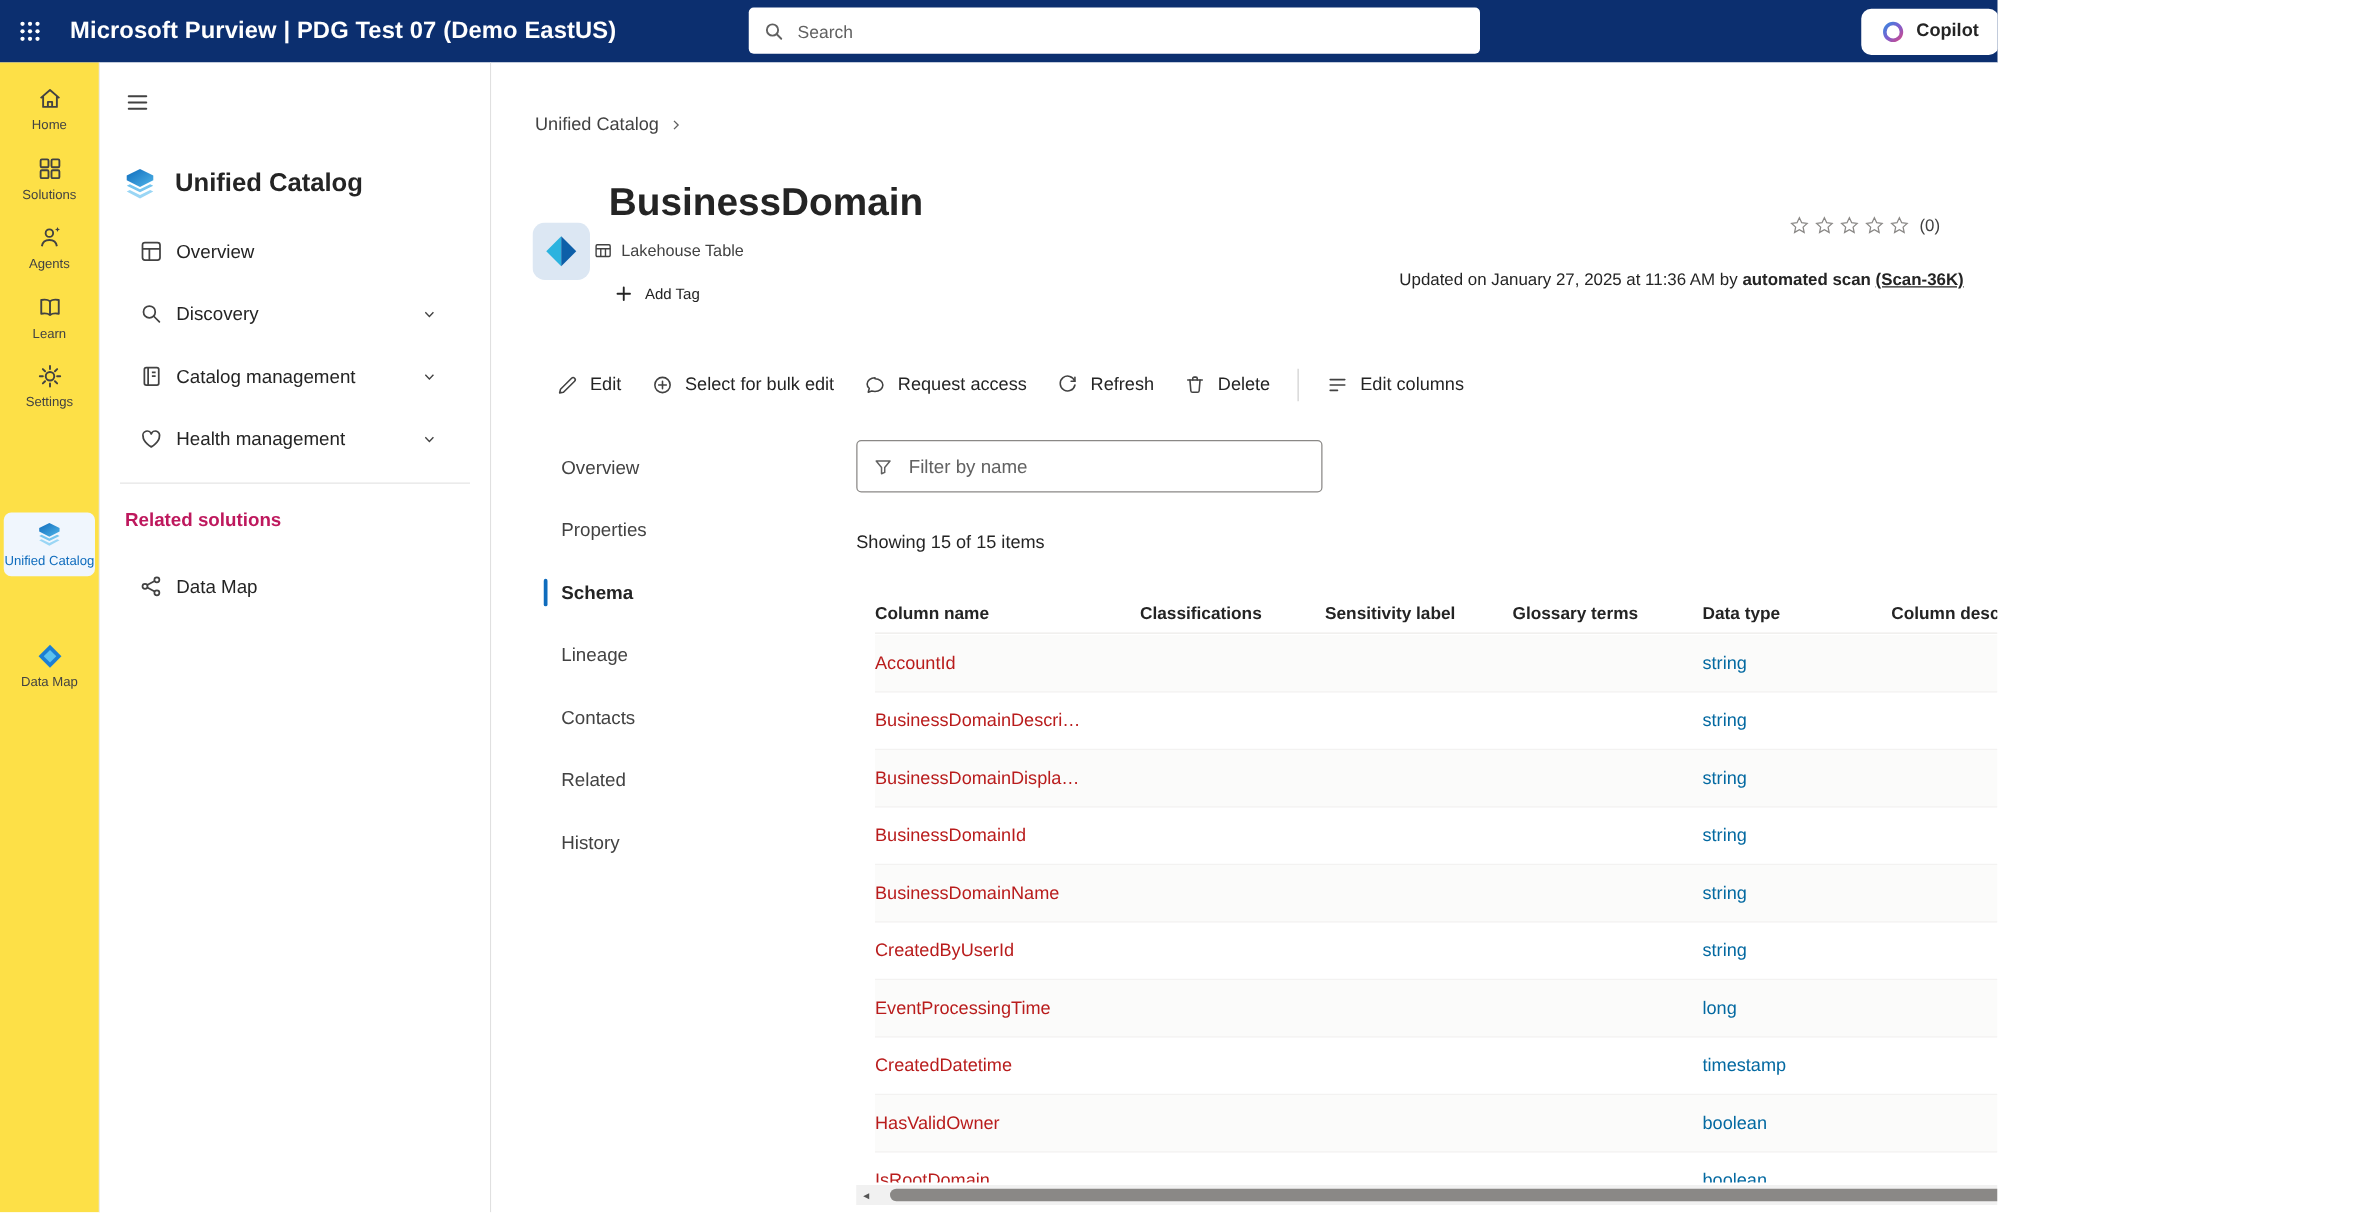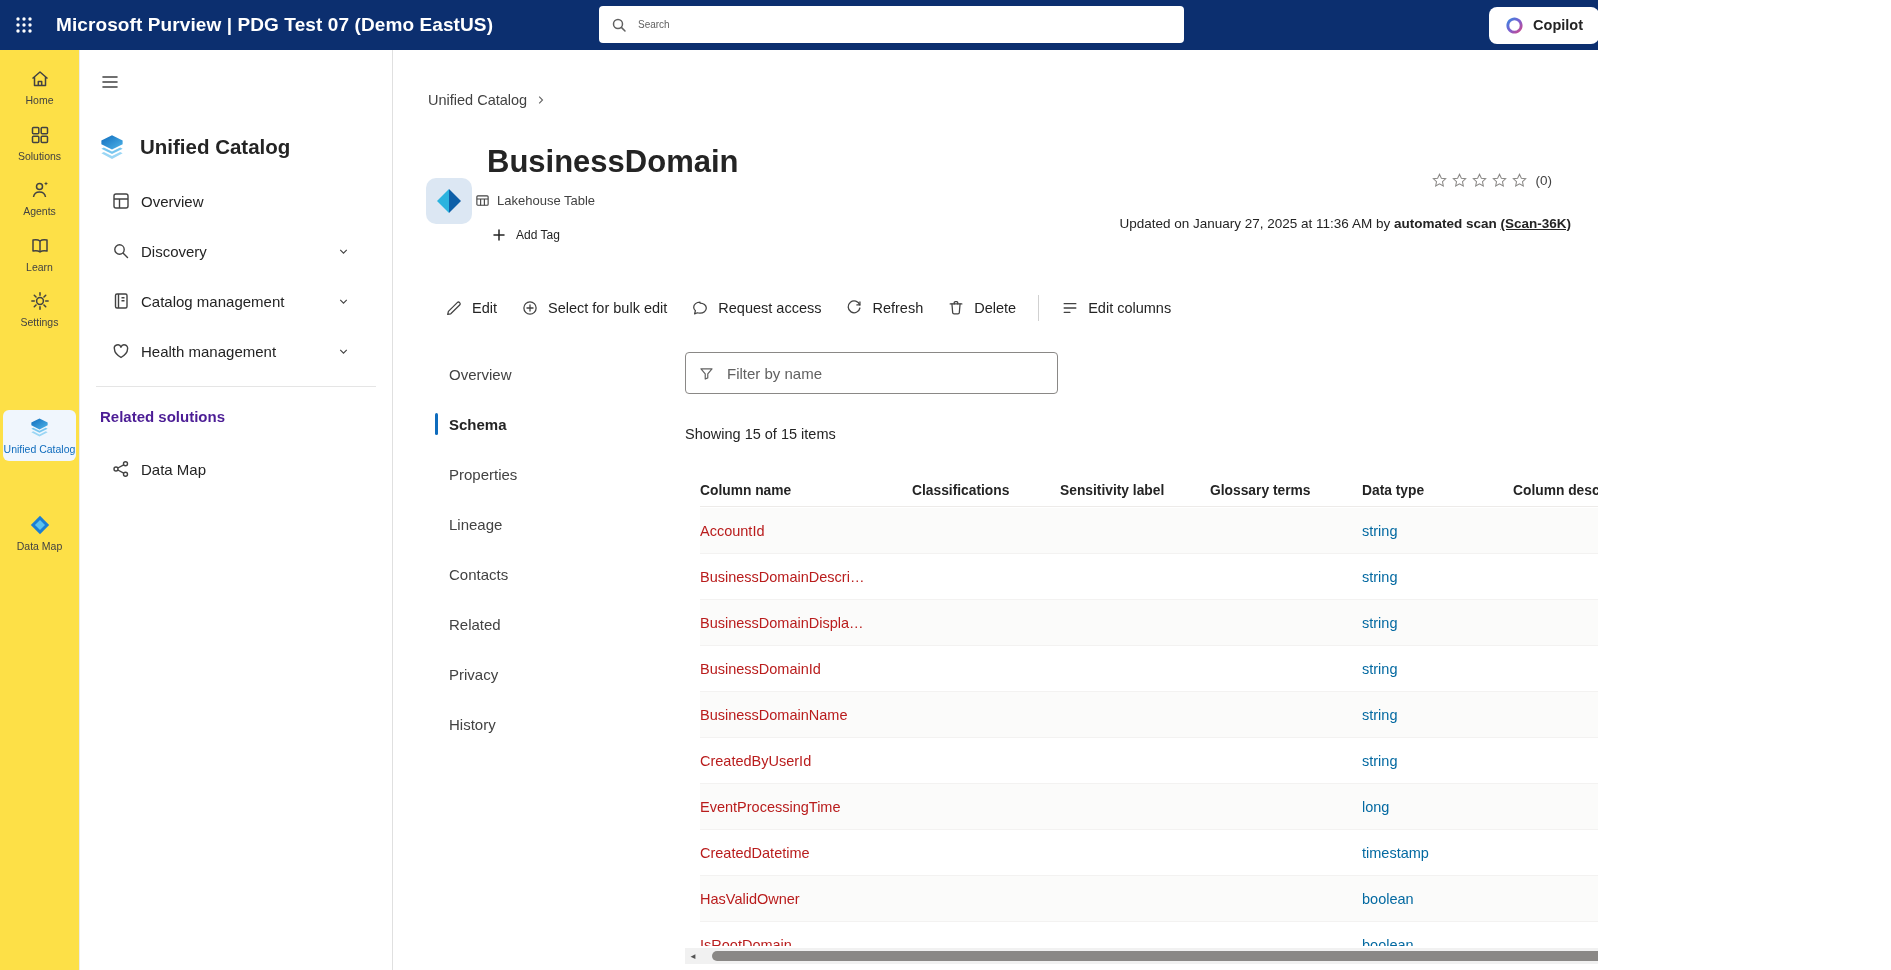--- a/index.html
+++ b/index.html
@@ -7,21 +7,21 @@
   *{box-sizing:border-box;}
   #app{position:relative;width:1598px;height:970px;overflow:hidden;background:#fff;}
 
   
   .topbar{position:absolute;left:0;top:0;width:1891px;height:50px;background:#0C2F6F;
     display:flex;align-items:center;color:#fff;overflow:hidden;}
   .waffle{width:48px;height:50px;display:flex;align-items:center;justify-content:center;cursor:pointer;}
   .product-title{font-size:19px;font-weight:700;margin-left:8px;white-space:nowrap;letter-spacing:.1px;}
   .search-box{position:absolute;left:599px;top:6px;width:585px;height:37px;background:#fff;border-radius:4px;
     display:flex;align-items:center;padding:0 12px;gap:9px;}
-  .search-box input{border:none;outline:none;flex:1;font-size:10px;color:#242424;background:transparent;
+  .search-box input{border:none;outline:none;flex:1;font-size:14px;color:#242424;background:transparent;
     font-family:"Liberation Sans",sans-serif;}
   input::placeholder{color:#616161;opacity:1;}
   .top-right{position:absolute;right:0;top:0;height:50px;display:flex;align-items:center;}
   .copilot-btn{height:37px;background:#fff;border-radius:8px;display:flex;align-items:center;gap:9px;
     padding:0 16px;color:#242424;font-size:14.5px;font-weight:700;cursor:pointer;margin-right:12px;}
   .top-icon-btn{width:50px;height:50px;display:flex;align-items:center;justify-content:center;
     cursor:pointer;position:relative;}
   .badge{position:absolute;top:7px;right:9px;min-width:16px;height:16px;border-radius:8px;background:#0F6CBD;
     color:#fff;font-size:10px;font-weight:700;display:flex;align-items:center;justify-content:center;
     border:1px solid #0C2F6F;padding:0 3px;}
@@ -44,21 +44,21 @@
   .hamburger{position:absolute;left:16px;top:18px;width:28px;height:28px;display:flex;align-items:center;
     justify-content:center;cursor:pointer;border-radius:4px;}
   .sb-title{position:absolute;left:17px;top:82px;display:flex;align-items:center;gap:13px;}
   .sb-title-label{font-size:20.5px;font-weight:700;color:#242424;}
   .sb-menu{position:absolute;left:0;right:0;top:126px;}
   .sb-item{height:50px;display:flex;align-items:center;padding-left:31px;padding-right:14px;gap:10px;
     font-size:15px;color:#242424;cursor:pointer;}
   .sb-item .sb-label{flex:1;}
   .sb-item .chev{margin-right:28px;display:flex;}
   .sb-divider{position:absolute;left:16px;right:16px;top:336px;height:1px;background:#e5e5e5;}
-  .related-heading{position:absolute;left:20px;top:358px;font-size:15px;font-weight:700;color:#4c1d95;}
+  .related-heading{position:absolute;left:20px;top:358px;font-size:15px;font-weight:700;color:#be185d;}
   .related-list{position:absolute;left:0;right:0;top:394px;}
 
   
   .main{position:absolute;left:393px;top:50px;right:0;bottom:0;background:#fff;overflow:hidden;}
   .breadcrumb{position:absolute;left:35px;top:42px;display:flex;align-items:center;gap:8px;
     font-size:14.5px;color:#424242;}
   .breadcrumb .bc-link{cursor:pointer;}
   .asset-icon{position:absolute;left:33px;top:128px;width:46px;height:46px;}
   .page-title{position:absolute;left:94px;top:90px;font-size:31px;font-weight:700;color:#242424;
     line-height:44px;white-space:nowrap;}
@@ -456,37 +456,34 @@
         </svg>
         <span>Edit columns</span>
       </div>
     </div>
 
     <div class="tabs">
 
     <div class="tab">
           <span>Overview</span>
         </div>
+        <div class="tab">
+          <span>Properties</span>
+        </div>
         <div class="tab active">
           <span>Schema</span>
         </div>
         <div class="tab">
-          <span>Properties</span>
-        </div>
-        <div class="tab">
           <span>Lineage</span>
         </div>
         <div class="tab">
           <span>Contacts</span>
         </div>
         <div class="tab">
           <span>Related</span>
-        </div>
-        <div class="tab">
-          <span>Privacy</span>
         </div>
         <div class="tab">
           <span>History</span>
         </div>
       </div>
 
     <div class="filter-box">
       <svg width="17" height="17" viewBox="0 0 20 20" fill="none" stroke="#616161" stroke-width="1.4" stroke-linejoin="round">
         <path d="M3.5 4.5h13l-5 6v4.7l-3 1.3v-6z"></path>
       </svg>

